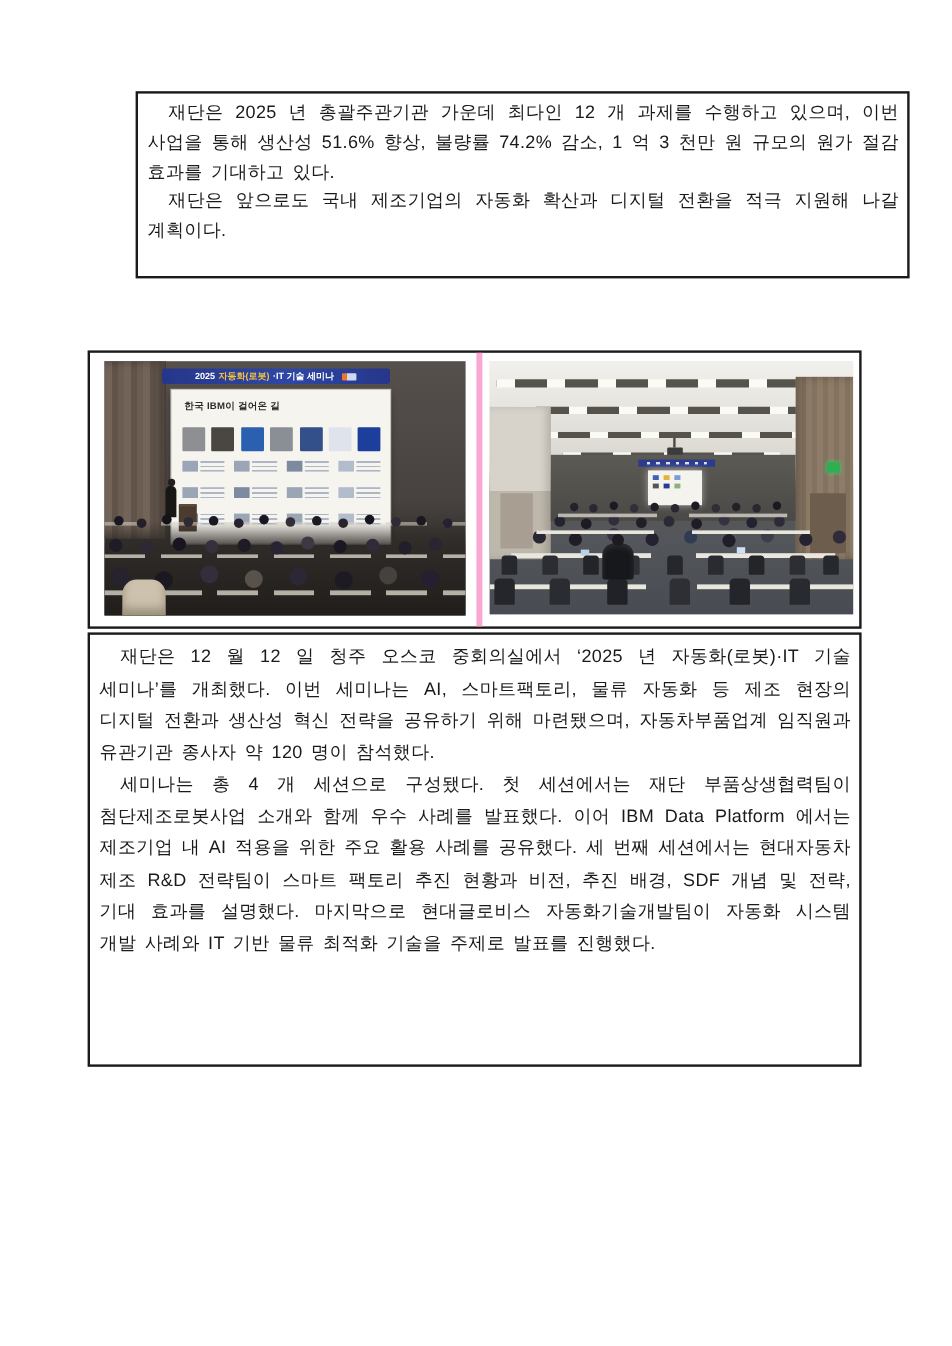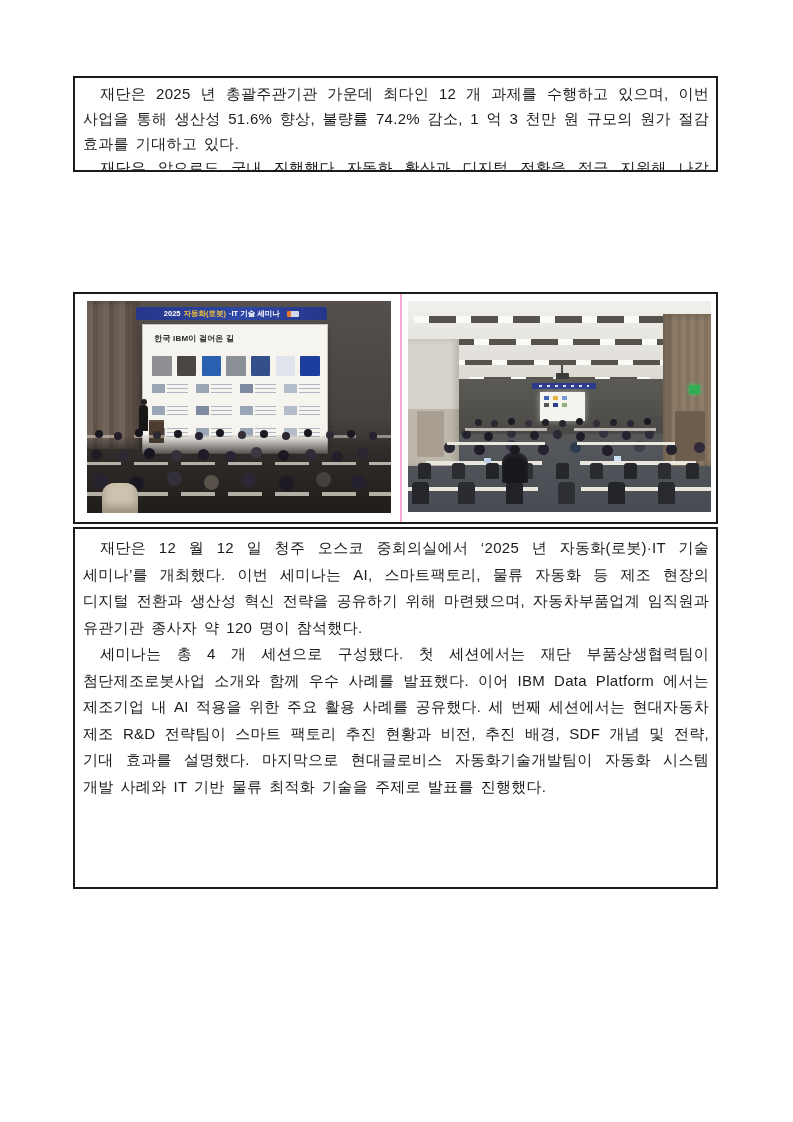--- a/index.html
+++ b/index.html
@@ -4,33 +4,33 @@
 <style>
   html,body{margin:0;padding:0;background:#ffffff;}
   body{width:793px;height:1122px;font-family:"Liberation Sans","DejaVu Sans",sans-serif;color:#1a1a1a;}
   .page{position:relative;width:793px;height:1122px;background:#fff;overflow:hidden;}
 
   
   .tbox{position:absolute;left:73px;width:645px;border:2px solid #1a1a1a;box-sizing:border-box;
         background:#fff;overflow:hidden;text-align:justify;word-break:keep-all;
         letter-spacing:0.3px;word-spacing:2.5px;}
   .tbox p{margin:0;text-indent:1.15em;}
-  .intro-box{top:76px;height:96px;padding:4px 7px 0 8px;font-size:15px;line-height:24.8px;}
+  .intro-box{top:76px;height:156px;padding:4px 7px 0 8px;font-size:15px;line-height:24.8px;margin-left:40px;}
   .body-box{top:527px;height:362px;padding:6px 7px 0 8px;font-size:15px;line-height:26.5px;}
 
   
   .section-heading{position:absolute;left:74px;top:252px;margin:0;font-size:22px;font-weight:bold;
         color:#000;letter-spacing:0.5px;white-space:nowrap;}
   .section-heading .marker{letter-spacing:4px;margin-right:12px;}
 
   
   .photo-table{position:absolute;left:73px;top:292px;width:645px;height:232px;border:2px solid #1a1a1a;
         box-sizing:border-box;display:flex;background:#fff;}
   .photo-cell{box-sizing:border-box;height:100%;}
-  .photo-cell.left{width:51%;border-right:2px solid #f9a8d4;padding:7px 9px 9px 12px;}
+  .photo-cell.left{width:51%;border-right:5px solid #f9a8d4;padding:7px 9px 9px 12px;}
   .photo-cell.right{width:49%;padding:7px 5px 10px 6px;}
   .photo{position:relative;width:100%;height:100%;overflow:hidden;}
 
   
   .photo-left{background:linear-gradient(180deg,#55504c 0%,#474240 55%,#36322e 70%,#2b2825 100%);}
   .pl-wood{position:absolute;left:0;top:0;width:17%;height:70%;
         background:repeating-linear-gradient(90deg,#73645a 0 6px,#60544a 6px 11px,#6b5d52 11px 16px);
         box-shadow:inset -6px 0 8px rgba(0,0,0,.35);}
   .pl-speaker{position:absolute;left:21%;top:26%;width:5%;height:17%;background:#211f1d;border-radius:2px;}
   .pl-banner{position:absolute;left:16%;top:3%;width:63%;height:13px;border-radius:2px;
@@ -150,21 +150,21 @@
   .pr-person-big::before{content:"";position:absolute;left:8px;top:-8px;width:10px;height:10px;
         border-radius:50%;background:#1d1b1f;}
 </style>
 </head>
 <body>
 
 <div class="page">
 
   <div class="tbox intro-box">
     <p>재단은 2025 년 총괄주관기관 가운데 최다인 12 개 과제를 수행하고 있으며, 이번 사업을 통해 생산성 51.6% 향상, 불량률 74.2% 감소, 1 억 3 천만 원 규모의 원가 절감 효과를 기대하고 있다.</p>
-    <p>재단은 앞으로도 국내 진행했다 자동화 확산과 디지털 전환을 적극 지원해 나갈 계획이다.</p>
+    <p>재단은 앞으로도 국내 제조기업의 자동화 확산과 디지털 전환을 적극 지원해 나갈 계획이다.</p>
   </div>
 
 
   <div class="photo-table">
     <div class="photo-cell left">
       <div class="photo photo-left">
         <div class="pl-wood"></div>
         <div class="pl-speaker"></div>
         <div class="pl-banner">
           <span class="yr">2025</span>

